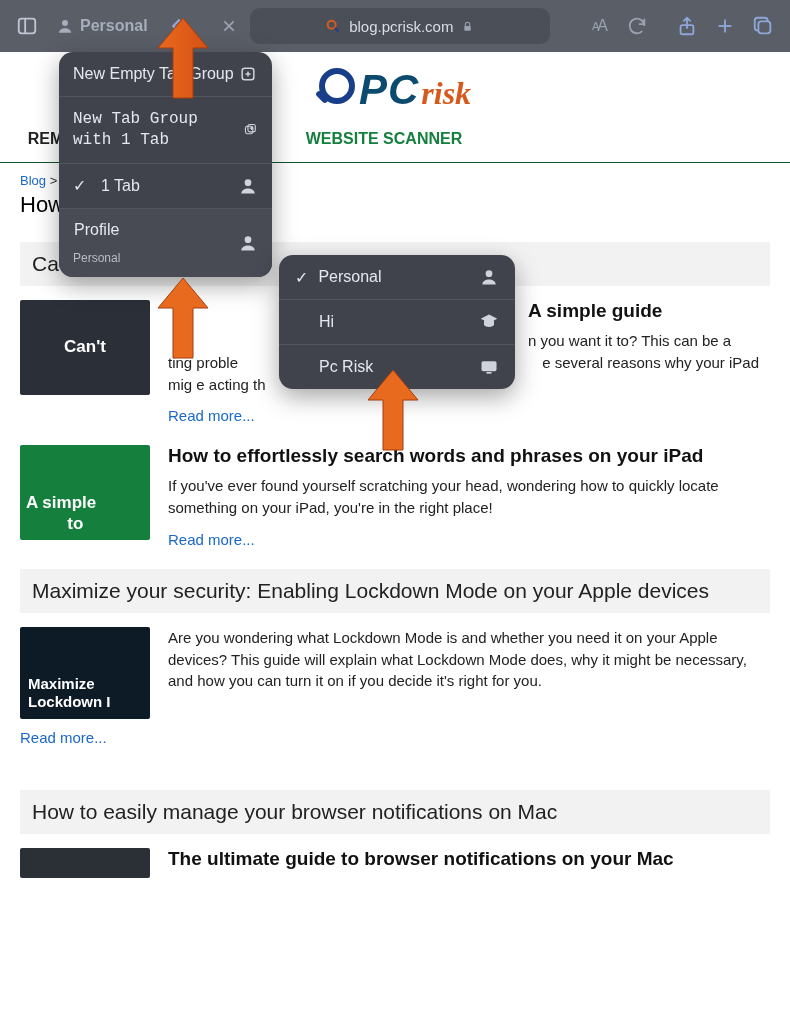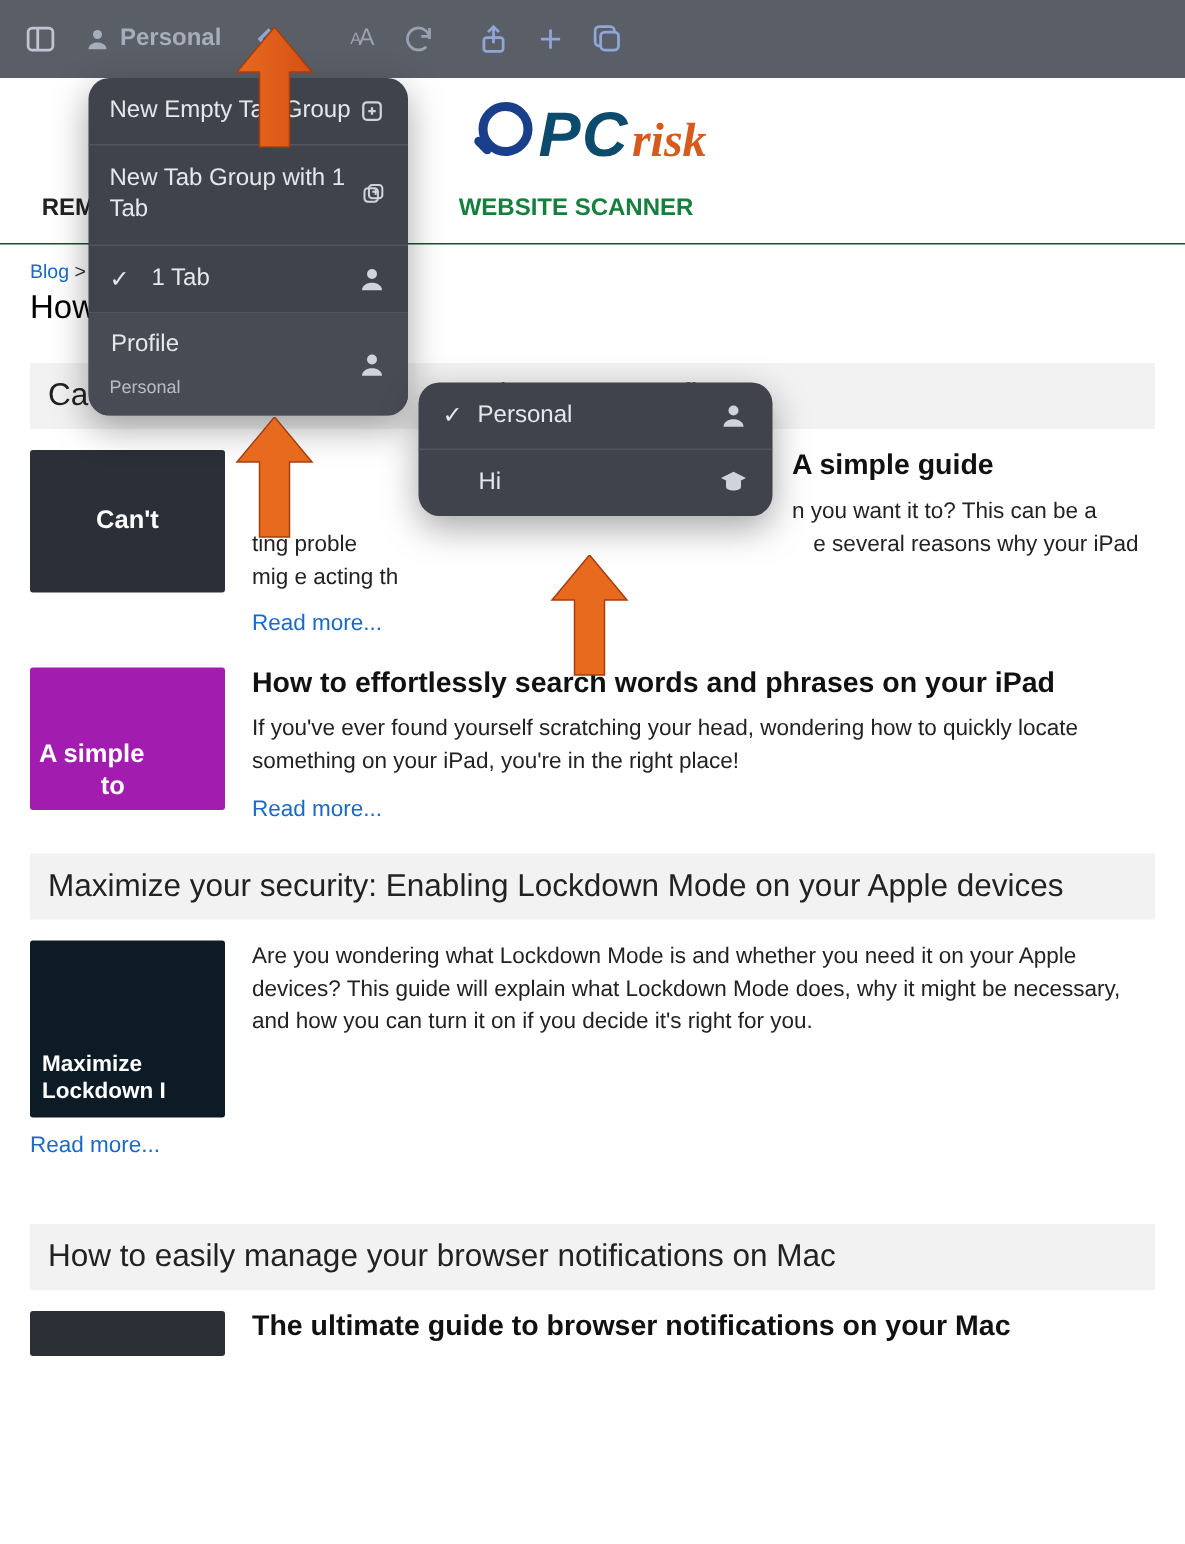--- a/index.html
+++ b/index.html
@@ -28,38 +28,38 @@
   .page-title-row { font-size:22px; padding:2px 20px 10px; }
 
   
   .menu1 { position:absolute; left:59px; top:52px; width:213px; background:#40434b; border-radius:14px; overflow:hidden; box-shadow:0 8px 24px rgba(0,0,0,.35); z-index:50; }
   .menu1 .mi { display:flex; align-items:center; justify-content:space-between; padding:12px 14px; color:#e4e7ee; font-size:16px; border-bottom:1px solid #52555d; }
   .menu1 .mi:last-child { border-bottom:none; }
   .menu1 .mi .left { display:flex; align-items:center; gap:10px; }
   .menu1 .mi .sub { display:block; font-size:12px; color:#b8bcc6; margin-top:2px; }
   .menu1 .mi.sel { background:#484b53; }
   .menu1 .check { width:18px; display:inline-block; }
-  .menu1 .two-line { line-height:1.3; }
+  .menu1 .two-line { line-height:1.3;font-family:Liberation Mono, monospace; }
 
   
   .menu2 { position:absolute; left:279px; top:255px; width:236px; background:#40434b; border-radius:14px; overflow:hidden; box-shadow:0 8px 24px rgba(0,0,0,.35); z-index:60; }
   .menu2 .mi { display:flex; align-items:center; justify-content:space-between; padding:12px 16px; color:#e4e7ee; font-size:16px; border-bottom:1px solid #52555d; }
   .menu2 .mi:last-child { border-bottom:none; }
   .menu2 .mi .left { display:flex; align-items:center; gap:10px; }
 
   
   .arrow { position:absolute; z-index:70; }
   .arrow svg { display:block; }
 
   
   .content { padding: 0 20px; }
   .section-heading { background:#f2f2f2; font-size:21px; padding:10px 12px; margin-top:14px; color:#222; }
   .article { display:flex; gap:18px; padding:14px 0 6px; }
   .thumb { width:130px; height:95px; background:#1b2430; color:#fff; display:flex; align-items:center; justify-content:center; text-align:center; font-weight:800; font-size:17px; line-height:1.2; padding:6px; border-radius:2px; }
-  .thumb.muted { background:#a21caf; }
+  .thumb.muted { background:#15803d; }
   .thumb.dark { background:#0d1b26; font-size:15px; }
   .art-body { flex:1; }
   .art-title { font-weight:700; font-size:19px; color:#111; margin-bottom:8px; }
   .art-text { font-size:15px; color:#222; line-height:1.45; }
   .read-more { color:#1a69c9; font-size:15px; margin-top:12px; display:inline-block; }
 
   
   .logo { display:flex; align-items:baseline; gap:0; font-weight:800; font-style:italic; }
   .logo .mag { width:36px; height:36px; border:6px solid #1a3f8a; border-radius:50%; position:relative; margin-right:4px; }
   .logo .mag::after { content:''; position:absolute; width:14px; height:6px; background:#1a3f8a; left:-10px; bottom:-2px; transform:rotate(45deg); border-radius:3px; }
@@ -85,20 +85,39 @@
         <path d="M4 21c0-4 4-6 8-6s8 2 8 6"></path>
       </svg>
     <span>Personal</span>
   </div>
   <div class="chevron">
     <svg class="icon-svg" viewBox="0 0 24 24" fill="none" stroke="currentColor" stroke-width="2.5">
         <polyline points="15 5 8 12 15 19"></polyline>
       </svg>
   </div>
   <div style="width:18px"></div>
+  <div class="addr-wrap">
+    <div class="addr">
+      <div class="x">
+        <svg class="icon-svg" style="width:16px;height:16px" viewBox="0 0 24 24" fill="none" stroke="currentColor" stroke-width="2.5">
+            <line x1="5" y1="5" x2="19" y2="19"></line>
+            <line x1="19" y1="5" x2="5" y2="19"></line>
+          </svg>
+      </div>
+      <svg style="width:16px;height:16px" viewBox="0 0 24 24">
+          <circle cx="10" cy="10" r="6" fill="none" stroke="#d65a1e" stroke-width="3"></circle>
+          <line x1="15" y1="15" x2="20" y2="20" stroke="#1a3f8a" stroke-width="3"></line>
+        </svg>
+      <span>blog.pcrisk.com</span>
+      <svg class="lock" style="width:13px;height:13px" viewBox="0 0 24 24" fill="currentColor">
+          <rect x="6" y="11" width="12" height="9" rx="2"></rect>
+          <path d="M8 11V8a4 4 0 018 0v3" fill="none" stroke="currentColor" stroke-width="2"></path>
+        </svg>
+    </div>
+  </div>
   <div class="toolbar-right">
     <div class="tb-btn" style="color:#9aa1b0;font-size:14px;letter-spacing:-2px">
         <span style="font-size:11px">A</span>
         <span style="font-size:16px">A</span>
       </div>
     <div class="tb-btn" style="color:#9aa1b0">
       <svg class="icon-svg" viewBox="0 0 24 24" fill="none" stroke="currentColor" stroke-width="2">
           <path d="M20 12a8 8 0 10-2.3 5.6M20 4v6h-6"></path>
         </svg>
     </div>
@@ -180,20 +199,30 @@
       </svg>
   </div>
   <div class="mi">
     <span class="left">
         <span style="width:14px;display:inline-block"></span>
         <span>Hi</span>
       </span>
     <svg class="icon-svg" viewBox="0 0 24 24" fill="#cfd3dc">
         <path d="M12 3L2 8l10 5 10-5-10-5z"></path>
         <path d="M6 10v5c0 2 3 3 6 3s6-1 6-3v-5"></path>
+      </svg>
+  </div>
+  <div class="mi">
+    <span class="left">
+        <span style="width:14px;display:inline-block"></span>
+        <span>Pc Risk</span>
+      </span>
+    <svg class="icon-svg" viewBox="0 0 24 24" fill="#cfd3dc">
+        <rect x="3" y="5" width="18" height="12" rx="2"></rect>
+        <rect x="9" y="18" width="6" height="2"></rect>
       </svg>
   </div>
 </div>
 
 <div class="arrow" style="left:148px; top:18px">
   <svg width="70" height="90" viewBox="0 0 70 90">
       <defs>
         <linearGradient id="g1">
           <stop offset="0" stop-color="#e86a1e"></stop>
           <stop offset="1" stop-color="#d65015"></stop>
@@ -258,21 +287,21 @@
     <div class="art-body">
       <div class="art-title">How to effortlessly search words and phrases on your iPad</div>
       <div class="art-text">If you've ever found yourself scratching your head, wondering how to quickly locate something on your iPad, you're in the right place!</div>
       <a class="read-more">Read more...</a>
     </div>
   </div>
 
   
   <div class="section-heading">Maximize your security: Enabling Lockdown Mode on your Apple devices</div>
   <div class="article">
-    <div class="thumb dark" style="white-space:pre; height:118px; align-items:flex-end; justify-content:flex-start; text-align:left; padding:8px">Maximize
+    <div class="thumb dark" style="white-space:pre; height:92px; align-items:flex-end; justify-content:flex-start; text-align:left; padding:8px">Maximize
 Lockdown I</div>
     <div class="art-body">
       <div class="art-text">Are you wondering what Lockdown Mode is and whether you need it on your Apple devices? This guide will explain what Lockdown Mode does, why it might be necessary, and how you can turn it on if you decide it's right for you.</div>
     </div>
   </div>
   <a class="read-more" style="margin-top:4px; margin-bottom:16px">Read more...</a>
 
   
   <div class="section-heading" style="margin-top:28px">How to easily manage your browser notifications on Mac</div>
   <div class="article" style="padding-bottom:0">

